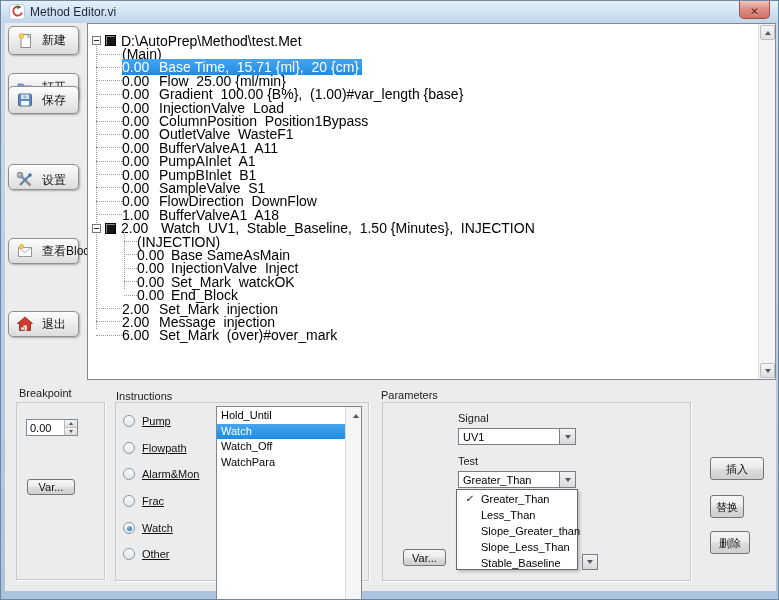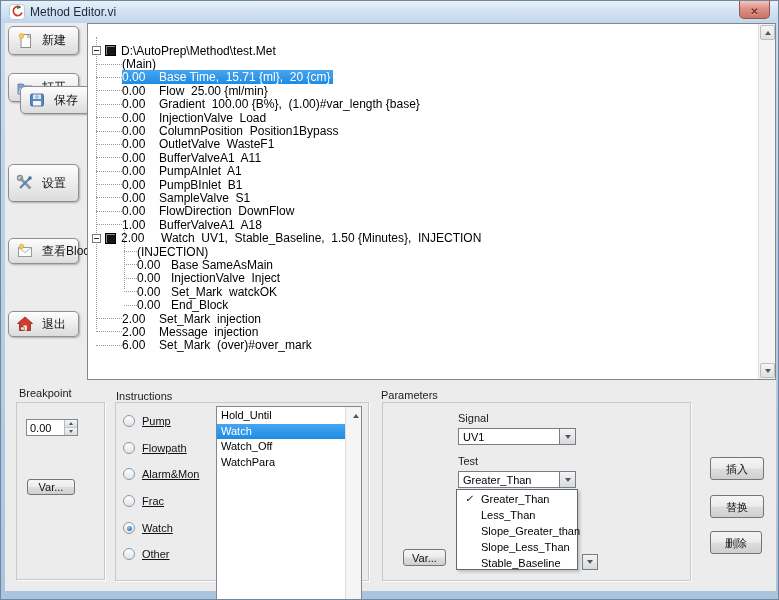--- a/index.html
+++ b/index.html
@@ -28,21 +28,21 @@
     background:linear-gradient(180deg,#fdfdfd 0%,#ededed 50%,#dcdcdc 100%);
     border:1px solid #8f8f8f;border-radius:5px;box-shadow:1px 1px 2px rgba(0,0,0,.28);
     font-size:12px;color:#111;cursor:default;}
   .side-btn .sicon{width:18px;height:18px;flex-shrink:0;}
   .side-btn .slabel{white-space:nowrap;}
 
   
   .tree-panel{position:absolute;left:82px;top:0;width:689px;height:357px;
     background:#fff;border:1px solid #828790;}
   .tree-rows{position:absolute;left:0;top:0;right:17px;bottom:0;overflow:hidden;
-    padding-top:20px;font-size:12px;color:#000;}
+    padding-top:10px;font-size:14px;color:#000;}
   .guide{position:absolute;width:0;border-left:1px dotted #9a9a9a;}
   .trow{height:13.4px;display:flex;align-items:center;white-space:pre;}
   .trow.d0{padding-left:4px;}
   .trow.d1{padding-left:8px;}
   .trow.d1.exp{padding-left:4px;}
   .trow.d2{padding-left:36px;}
   .stub{flex-shrink:0;height:0;border-bottom:1px dotted #9a9a9a;}
   .d1 .stub{width:26px;}
   .d2 .stub{width:13px;}
   .expandbox{flex-shrink:0;width:9px;height:9px;border:1px solid #787878;background:#fff;
@@ -147,30 +147,30 @@
             </svg></span>
           <span class="slabel">新建</span>
         </div>
         <div class="side-btn" style="top: 50px; height: 29px;">
           <span class="sicon"><svg width="18" height="18" viewBox="0 0 18 18">
               <path d="M2 5 h5 l1.5 2 H16 v8 H2 Z" fill="#7fa6d4" stroke="#4a6f9d" stroke-width=".7"></path>
               <path d="M3.5 8.5 h13 l-2.2 6.5 H2 Z" fill="#c3d7ee" stroke="#6d8fb8" stroke-width=".7"></path>
             </svg></span>
           <span class="slabel">打开</span>
         </div>
-        <div class="side-btn" style="top: 63px; height: 28px; margin-left: 12px;">
+        <div class="side-btn" style="top: 63px; height: 28px;">
           <span class="sicon"><svg width="18" height="18" viewBox="0 0 18 18">
               <rect x="2.5" y="3" width="13" height="12" rx="1.5" fill="#5c87c2" stroke="#2f5a92" stroke-width=".8"></rect>
               <rect x="5" y="3.5" width="8" height="4.5" fill="#dbe6f2"></rect>
               <rect x="5" y="10" width="8" height="4.5" fill="#f4f6f9"></rect>
               <circle cx="9" cy="6" r="1.8" fill="#9fb8d6"></circle>
             </svg></span>
           <span class="slabel">保存</span>
         </div>
-        <div class="side-btn" style="top: 141px; height: 38px;">
+        <div class="side-btn" style="top: 141px; height: 26px; align-items: flex-end;">
           <span class="sicon"><svg width="18" height="18" viewBox="0 0 18 18">
               <line x1="4" y1="4" x2="14.5" y2="14.5" stroke="#8e959d" stroke-width="2.6"></line>
               <circle cx="4" cy="4" r="2.4" fill="none" stroke="#8e959d" stroke-width="1.6"></circle>
               <line x1="14" y1="4" x2="4" y2="14" stroke="#5a82b4" stroke-width="2.2"></line>
               <rect x="12.5" y="2.5" width="3" height="3" fill="#3f6ca0"></rect>
             </svg></span>
           <span class="slabel">设置</span>
         </div>
         <div class="side-btn" style="top: 215px; height: 26px;">
           <span class="sicon"><svg width="18" height="18" viewBox="0 0 18 18">
@@ -316,17 +316,17 @@
     <div class="popup-menu" id="menu-host">
         <div class="menu-item"><span class="chk">✓</span><span>Greater_Than</span></div>
         <div class="menu-item"><span>Less_Than</span></div>
         <div class="menu-item"><span>Slope_Greater_than</span></div>
         <div class="menu-item"><span>Slope_Less_Than</span></div>
         <div class="menu-item"><span>Stable_Baseline</span></div>
       </div>
 
     <div id="actions-host">
         <div class="btn" style="left: 705px; top: 399px; width: 54px; height: 23px; padding-top: 4px;">插入</div>
-        <div class="btn" style="left: 705px; top: 437px; width: 54px; height: 23px; padding-top: 4px;">替换</div>
-        <div class="btn" style="left: 705px; top: 473px; width: 52px; height: 23px; padding-top: 4px;">删除</div>
+        <div class="btn" style="left: 705px; top: 437px; width: 34px; height: 23px; padding-top: 4px;">替换</div>
+        <div class="btn" style="left: 705px; top: 473px; width: 40px; height: 23px; padding-top: 4px;">删除</div>
       </div>
   </div>
 </div>
 
 </body></html>

